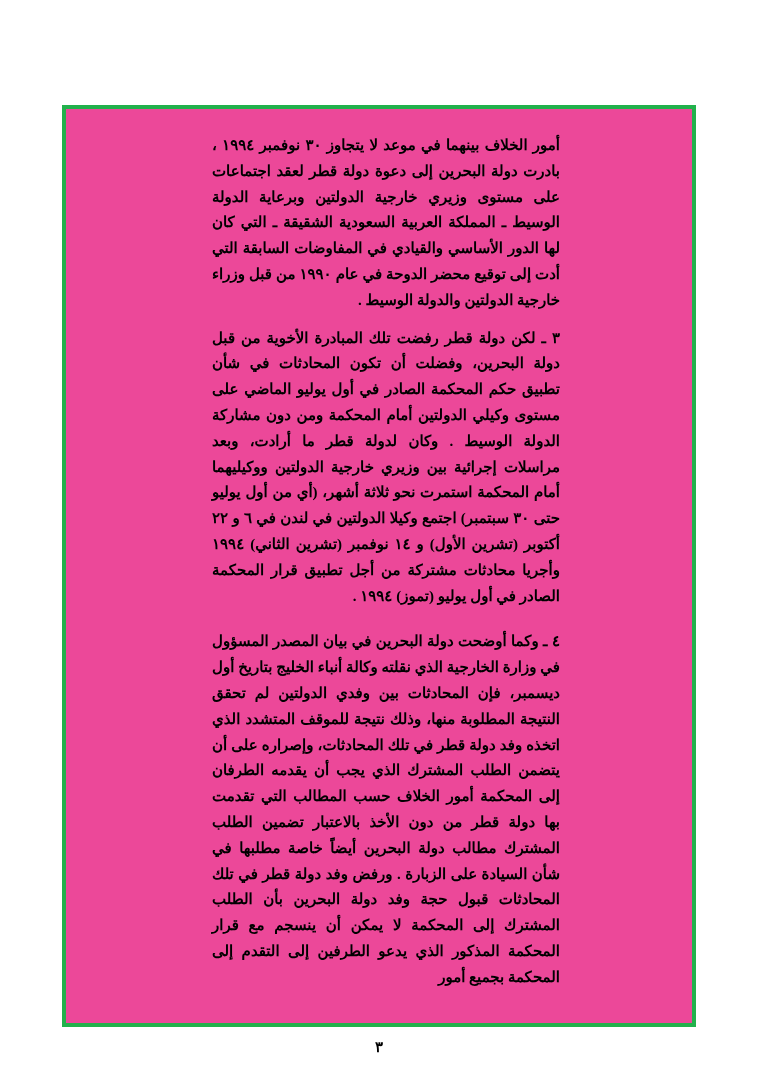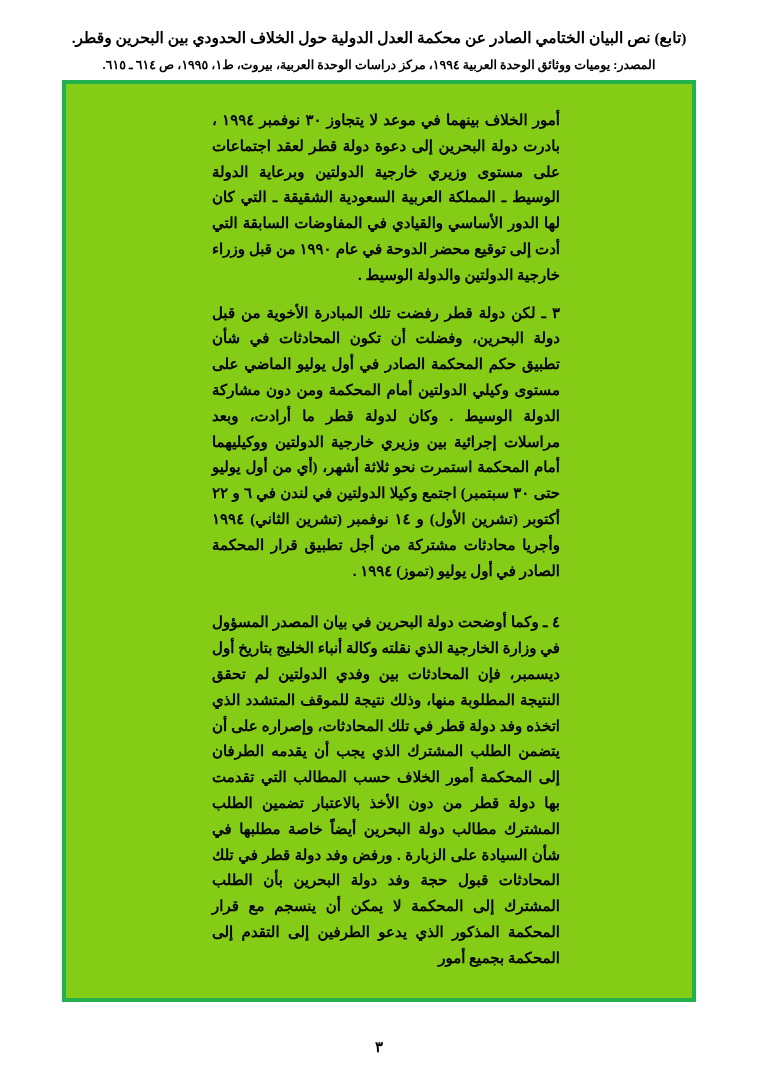--- a/index.html
+++ b/index.html
@@ -34,27 +34,27 @@
   }
   .header-source {
     font-size: 12.5px;
     font-weight: bold;
     line-height: 1.6;
     margin-top: 6px;
     direction: rtl;
   }
   .content-frame {
     position: absolute;
-    top: 80px;
+    top: 105px;
     left: 62px;
     width: 634px;
     height: 922px;
     border: 4px solid #22b14c;
     box-sizing: border-box;
-    background: #84cc16;
+    background: #ec4899;
   }
   .body-text {
     position: absolute;
     top: 24px;
     right: 132px;
     width: 348px;
     direction: rtl;
     text-align: justify;
     text-align-last: right;
     font-size: 15px;
@@ -64,41 +64,37 @@
   }
   .body-text p {
     margin: 0 0 0 0;
     text-indent: 0;
   }
   .body-text p + p {
     margin-top: 12px;
   }
   .body-text p.gap-large + p,
   .body-text p.gap-large {
-    margin-top: 26px;
+    margin-top: 20px;
   }
   .page-number {
     position: absolute;
     bottom: 22px;
     left: 0;
     width: 100%;
     text-align: center;
     font-size: 15px;
     font-weight: bold;
   }
 </style>
 </head>
 <body>
 
 <div class="page">
 
-  <div class="header">
-    <div class="header-title">(تابع) نص البيان الختامي الصادر عن محكمة العدل الدولية حول الخلاف الحدودي بين البحرين وقطر.</div>
-    <div class="header-source">المصدر: يوميات ووثائق الوحدة العربية ١٩٩٤، مركز دراسات الوحدة العربية، بيروت، ط١، ١٩٩٥، ص ٦١٤ ـ ٦١٥.</div>
-  </div>
 
   <div class="content-frame">
     <div class="body-text">
       <p>أمور الخلاف بينهما في موعد لا يتجاوز ٣٠ نوفمبر ١٩٩٤ ، بادرت دولة البحرين إلى دعوة دولة قطر لعقد اجتماعات على مستوى وزيري خارجية الدولتين وبرعاية الدولة الوسيط ـ المملكة العربية السعودية الشقيقة ـ التي كان لها الدور الأساسي والقيادي في المفاوضات السابقة التي أدت إلى توقيع محضر الدوحة في عام ١٩٩٠ من قبل وزراء خارجية الدولتين والدولة الوسيط .</p>
       <p>٣ ـ لكن دولة قطر رفضت تلك المبادرة الأخوية من قبل دولة البحرين، وفضلت أن تكون المحادثات في شأن تطبيق حكم المحكمة الصادر في أول يوليو الماضي على مستوى وكيلي الدولتين أمام المحكمة ومن دون مشاركة الدولة الوسيط . وكان لدولة قطر ما أرادت، وبعد مراسلات إجرائية بين وزيري خارجية الدولتين ووكيليهما أمام المحكمة استمرت نحو ثلاثة أشهر، (أي من أول يوليو حتى ٣٠ سبتمبر) اجتمع وكيلا الدولتين في لندن في ٦ و ٢٢ أكتوبر (تشرين الأول) و ١٤ نوفمبر (تشرين الثاني) ١٩٩٤ وأجريا محادثات مشتركة من أجل تطبيق قرار المحكمة الصادر في أول يوليو (تموز) ١٩٩٤ .</p>
       <p class="gap-large">٤ ـ وكما أوضحت دولة البحرين في بيان المصدر المسؤول في وزارة الخارجية الذي نقلته وكالة أنباء الخليج بتاريخ أول ديسمبر، فإن المحادثات بين وفدي الدولتين لم تحقق النتيجة المطلوبة منها، وذلك نتيجة للموقف المتشدد الذي اتخذه وفد دولة قطر في تلك المحادثات، وإصراره على أن يتضمن الطلب المشترك الذي يجب أن يقدمه الطرفان إلى المحكمة أمور الخلاف حسب المطالب التي تقدمت بها دولة قطر من دون الأخذ بالاعتبار تضمين الطلب المشترك مطالب دولة البحرين أيضاً خاصة مطلبها في شأن السيادة على الزبارة . ورفض وفد دولة قطر في تلك المحادثات قبول حجة وفد دولة البحرين بأن الطلب المشترك إلى المحكمة لا يمكن أن ينسجم مع قرار المحكمة المذكور الذي يدعو الطرفين إلى التقدم إلى المحكمة بجميع أمور</p>
     </div>
   </div>
 
   <div class="page-number">٣</div>

